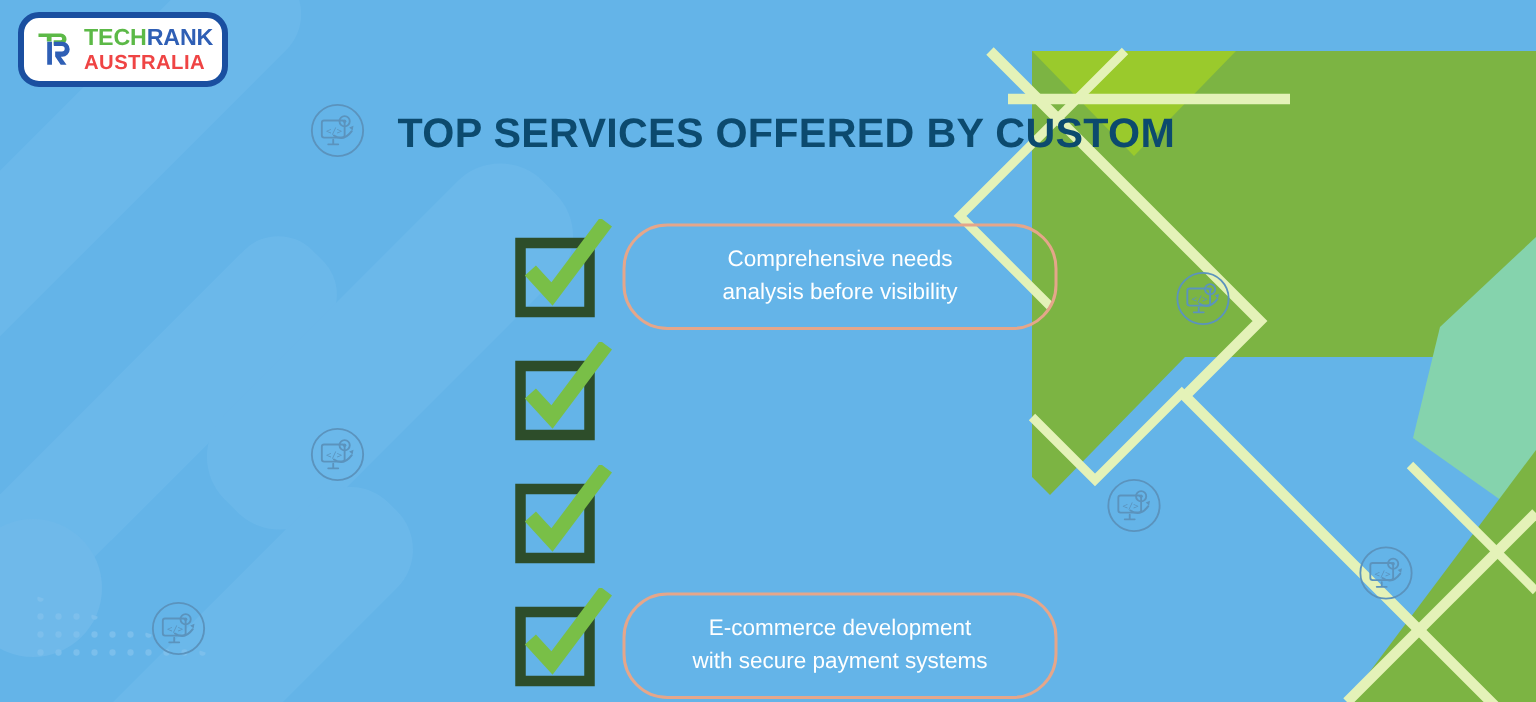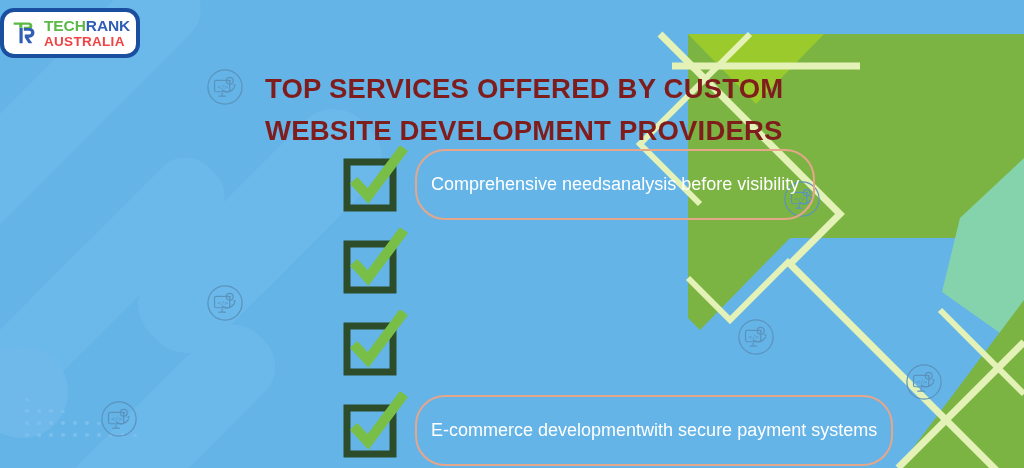--- a/index.html
+++ b/index.html
@@ -31,21 +31,21 @@
 
   
   .code-icon {
     position: absolute;
     pointer-events: none;
   }
 
   
   .logo-wrap {
     position: absolute;
-    left: 0;
+    left: 12px;
     top: 8px;
     width: 140px;
     height: 50px;
     background: #ffffff;
     border: 4px solid #1a4fa0;
     border-radius: 14px;
     box-sizing: border-box;
     display: flex;
     align-items: center;
     padding-left: 7px;
@@ -72,21 +72,21 @@
 
   
   .heading {
     position: absolute;
     left: 265px;
     top: 68px;
     width: 520px;
     z-index: 5;
   }
   .heading-line {
-    color: #7f1d1d;
+    color: #0c4a6e;
     font-size: 27.5px;
     font-weight: bold;
     letter-spacing: 0.2px;
     line-height: 42px;
     white-space: nowrap;
   }
 
   
   .checklist {
     position: absolute;
@@ -113,24 +113,25 @@
   .checkbox-svg { position: absolute; left: -2px; top: -14px; width: 70px; height: 66px; }
 
   .pill {
     margin-left: 22px;
     flex: 1 1 auto;
     height: 71px;
     border: 2px solid #e5a68a;
     border-radius: 30px;
     box-sizing: border-box;
     display: flex;
+    flex-direction: column;
     align-items: center;
     justify-content: center;
     color: #ffffff;
-    font-size: 18px;
+    font-size: 15px;
     line-height: 22px;
     text-align: center;
     padding: 0 14px;
   }
   .pill span { white-space: nowrap; display: block; }
 </style>
 </head>
 <body>
 
 <div id="banner">
@@ -273,21 +274,20 @@
     <div class="logo-text">
       <div class="logo-line1">
         <span class="tech">TECH</span><span class="rank">RANK</span>
       </div>
       <div class="logo-line2">AUSTRALIA</div>
     </div>
   </div>
 
   <div class="heading">
     <div class="heading-line">TOP SERVICES OFFERED BY CUSTOM</div>
-    <div class="heading-line">WEBSITE DEVELOPMENT PROVIDERS</div>
   </div>
 
   <div class="checklist">
 
     <div class="check-row">
       <div class="checkbox">
         <svg class="checkbox-svg" viewBox="0 0 70 66">
           <rect x="4" y="16" width="46" height="46" fill="none" stroke="#2d4d2a" stroke-width="7"></rect>
           <path d="M14 38 l11 12 l33 -44" fill="none" stroke="#79bf47" stroke-width="10" stroke-linecap="square" stroke-linejoin="miter"></path>
         </svg>

